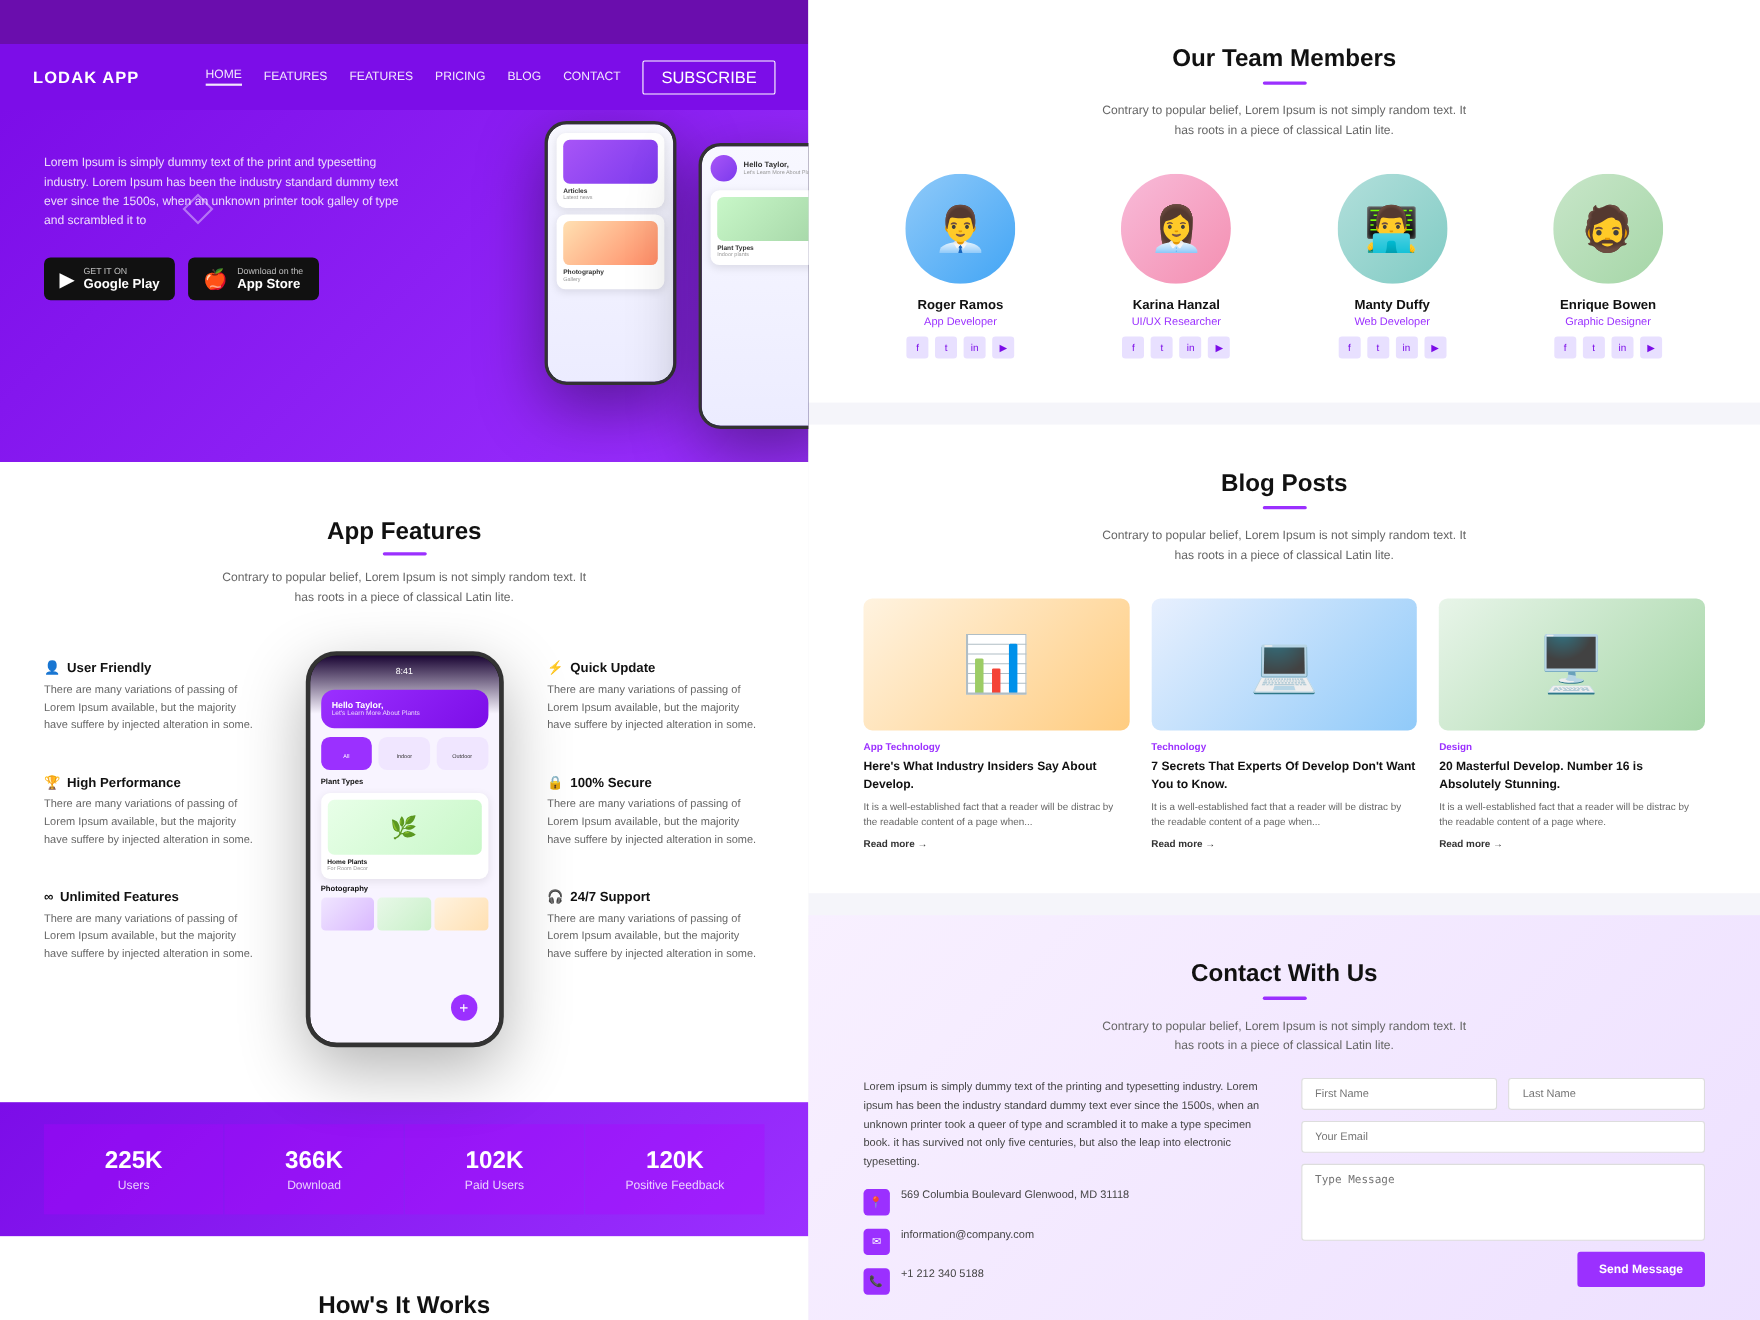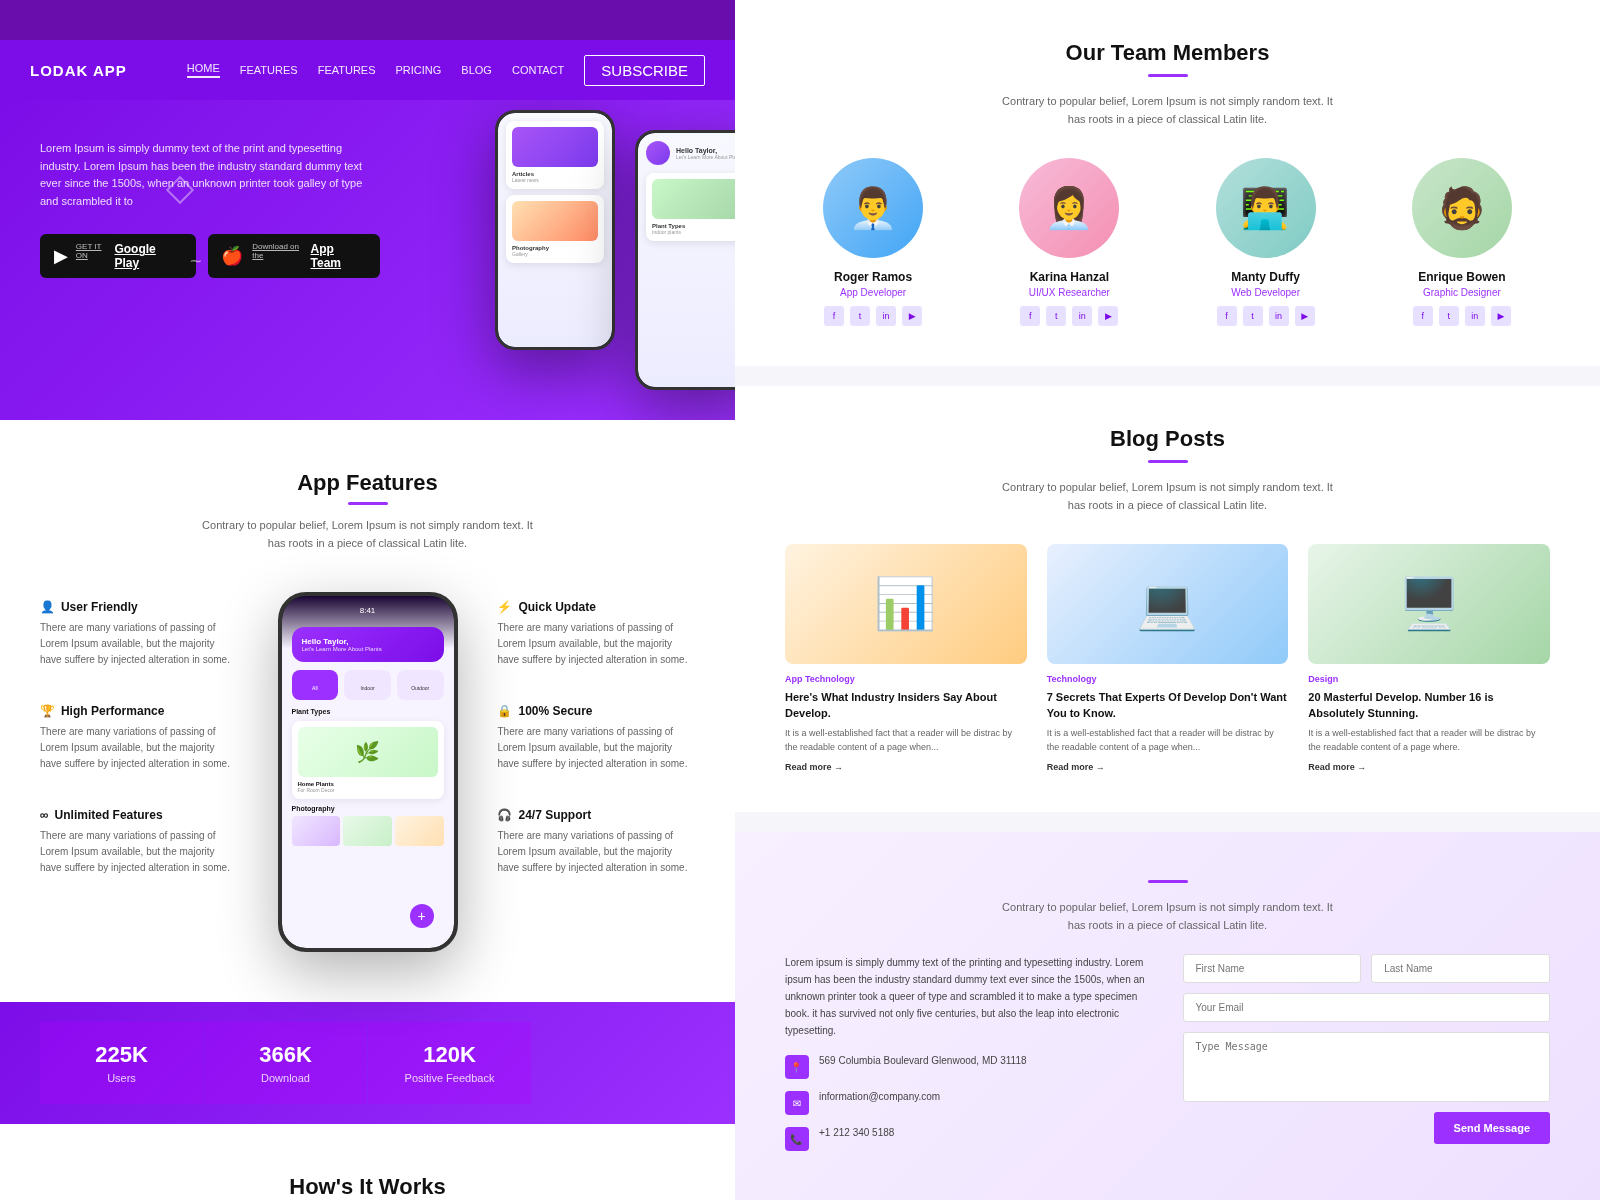--- a/index.html
+++ b/index.html
@@ -20,21 +20,21 @@
     .nav-subscribe { border: 1.5px solid #fff; color: #fff; background: transparent; padding: 6px 16px; font-size: 15px; cursor: pointer; border-radius: 2px; }
 
     
     .hero { background: linear-gradient(135deg, #7c0de8 0%, #9b30ff 100%); padding: 40px 40px 20px 40px; min-height: 320px; position: relative; overflow: hidden; }
     .hero-content { max-width: 340px; }
     .hero h1 { color: #fff; font-size: 36px; font-weight: 800; line-height: 1.15; margin-bottom: 16px; }
     .hero p { color: rgba(255,255,255,0.85); font-size: 11px; line-height: 1.6; margin-bottom: 24px; }
     .hero-buttons { display: flex; gap: 12px; }
     .btn-store { display: flex; align-items: center; gap: 8px; background: #111; color: #fff; padding: 8px 14px; border-radius: 6px; font-size: 10px; cursor: pointer; }
     .btn-store .store-icon { font-size: 18px; }
-    .btn-store .store-text { display: flex; flex-direction: row; text-decoration: underline; }
+    .btn-store .store-text { display: flex; flex-direction: column; }
     .btn-store .store-sub { font-size: 8px; opacity: 0.7; }
     .btn-store .store-name { font-size: 12px; font-weight: 600; }
     .hero-phones { position: absolute; right: -10px; top: 10px; display: flex; gap: -20px; }
     .phone-mockup { width: 120px; height: 240px; background: linear-gradient(180deg, #1a1a2e 0%, #16213e 100%); border-radius: 20px; border: 3px solid #333; position: relative; overflow: hidden; box-shadow: 0 20px 60px rgba(0,0,0,0.4); }
     .phone-mockup.front { z-index: 2; transform: translateY(20px) translateX(20px); width: 130px; height: 260px; }
     .phone-screen { width: 100%; height: 100%; background: linear-gradient(180deg, #f8f8ff 0%, #ececff 100%); border-radius: 17px; overflow: hidden; }
     .phone-inner { padding: 8px; }
     .phone-profile { display: flex; align-items: center; gap: 6px; margin-bottom: 8px; }
     .phone-avatar { width: 24px; height: 24px; border-radius: 50%; background: linear-gradient(135deg, #a855f7, #7c3aed); }
     .phone-name { font-size: 7px; font-weight: 600; color: #333; }
@@ -162,21 +162,21 @@
           <span class="store-icon">▶</span>
           <div class="store-text">
             <span class="store-sub">GET IT ON</span>
             <span class="store-name">Google Play</span>
           </div>
         </div>
         <div class="btn-store">
           <span class="store-icon">🍎</span>
           <div class="store-text">
             <span class="store-sub">Download on the</span>
-            <span class="store-name">App Team</span>
+            <span class="store-name">App Store</span>
           </div>
         </div>
       </div>
     </div>
 
     <div class="hero-phones">
       <div class="phone-mockup">
         <div class="phone-screen">
           <div class="phone-inner">
             <div class="phone-card">
@@ -305,20 +305,24 @@
     <div class="stats-grid">
       <div class="stat-item">
         <div class="stat-number">225K</div>
         <div class="stat-label">Users</div>
       </div>
       <div class="stat-item">
         <div class="stat-number">366K</div>
         <div class="stat-label">Download</div>
       </div>
       <div class="stat-item">
+        <div class="stat-number">102K</div>
+        <div class="stat-label">Paid Users</div>
+      </div>
+      <div class="stat-item">
         <div class="stat-number">120K</div>
         <div class="stat-label">Positive Feedback</div>
       </div>
     </div>
   </div>
 
   <div class="how-section">
     <h2 class="section-title">How's It Works</h2>
 
   </div>
@@ -415,20 +419,21 @@
         </div>
         <div class="blog-tag">Design</div>
         <div class="blog-title">20 Masterful Develop. Number 16 is Absolutely Stunning.</div>
         <div class="blog-excerpt">It is a well-established fact that a reader will be distrac by the readable content of a page where.</div>
         <div class="read-more">Read more →</div>
       </div>
     </div>
   </div>
 
   <div class="contact-section">
+    <h2 class="section-title">Contact With Us</h2>
     <div class="divider-line"></div>
     <p class="section-subtitle" style="margin-bottom:0;">Contrary to popular belief, Lorem Ipsum is not simply random text. It has roots in a piece of classical Latin lite.</p>
     <div class="contact-grid">
       <div class="contact-info">
         <p>Lorem ipsum is simply dummy text of the printing and typesetting industry. Lorem ipsum has been the industry standard dummy text ever since the 1500s, when an unknown printer took a queer of type and scrambled it to make a type specimen book. it has survived not only five centuries, but also the leap into electronic typesetting.</p>
         <div class="contact-detail">
           <div class="contact-icon">📍</div>
           <div class="contact-text">569 Columbia Boulevard Glenwood, MD 31118</div>
         </div>
         <div class="contact-detail">

